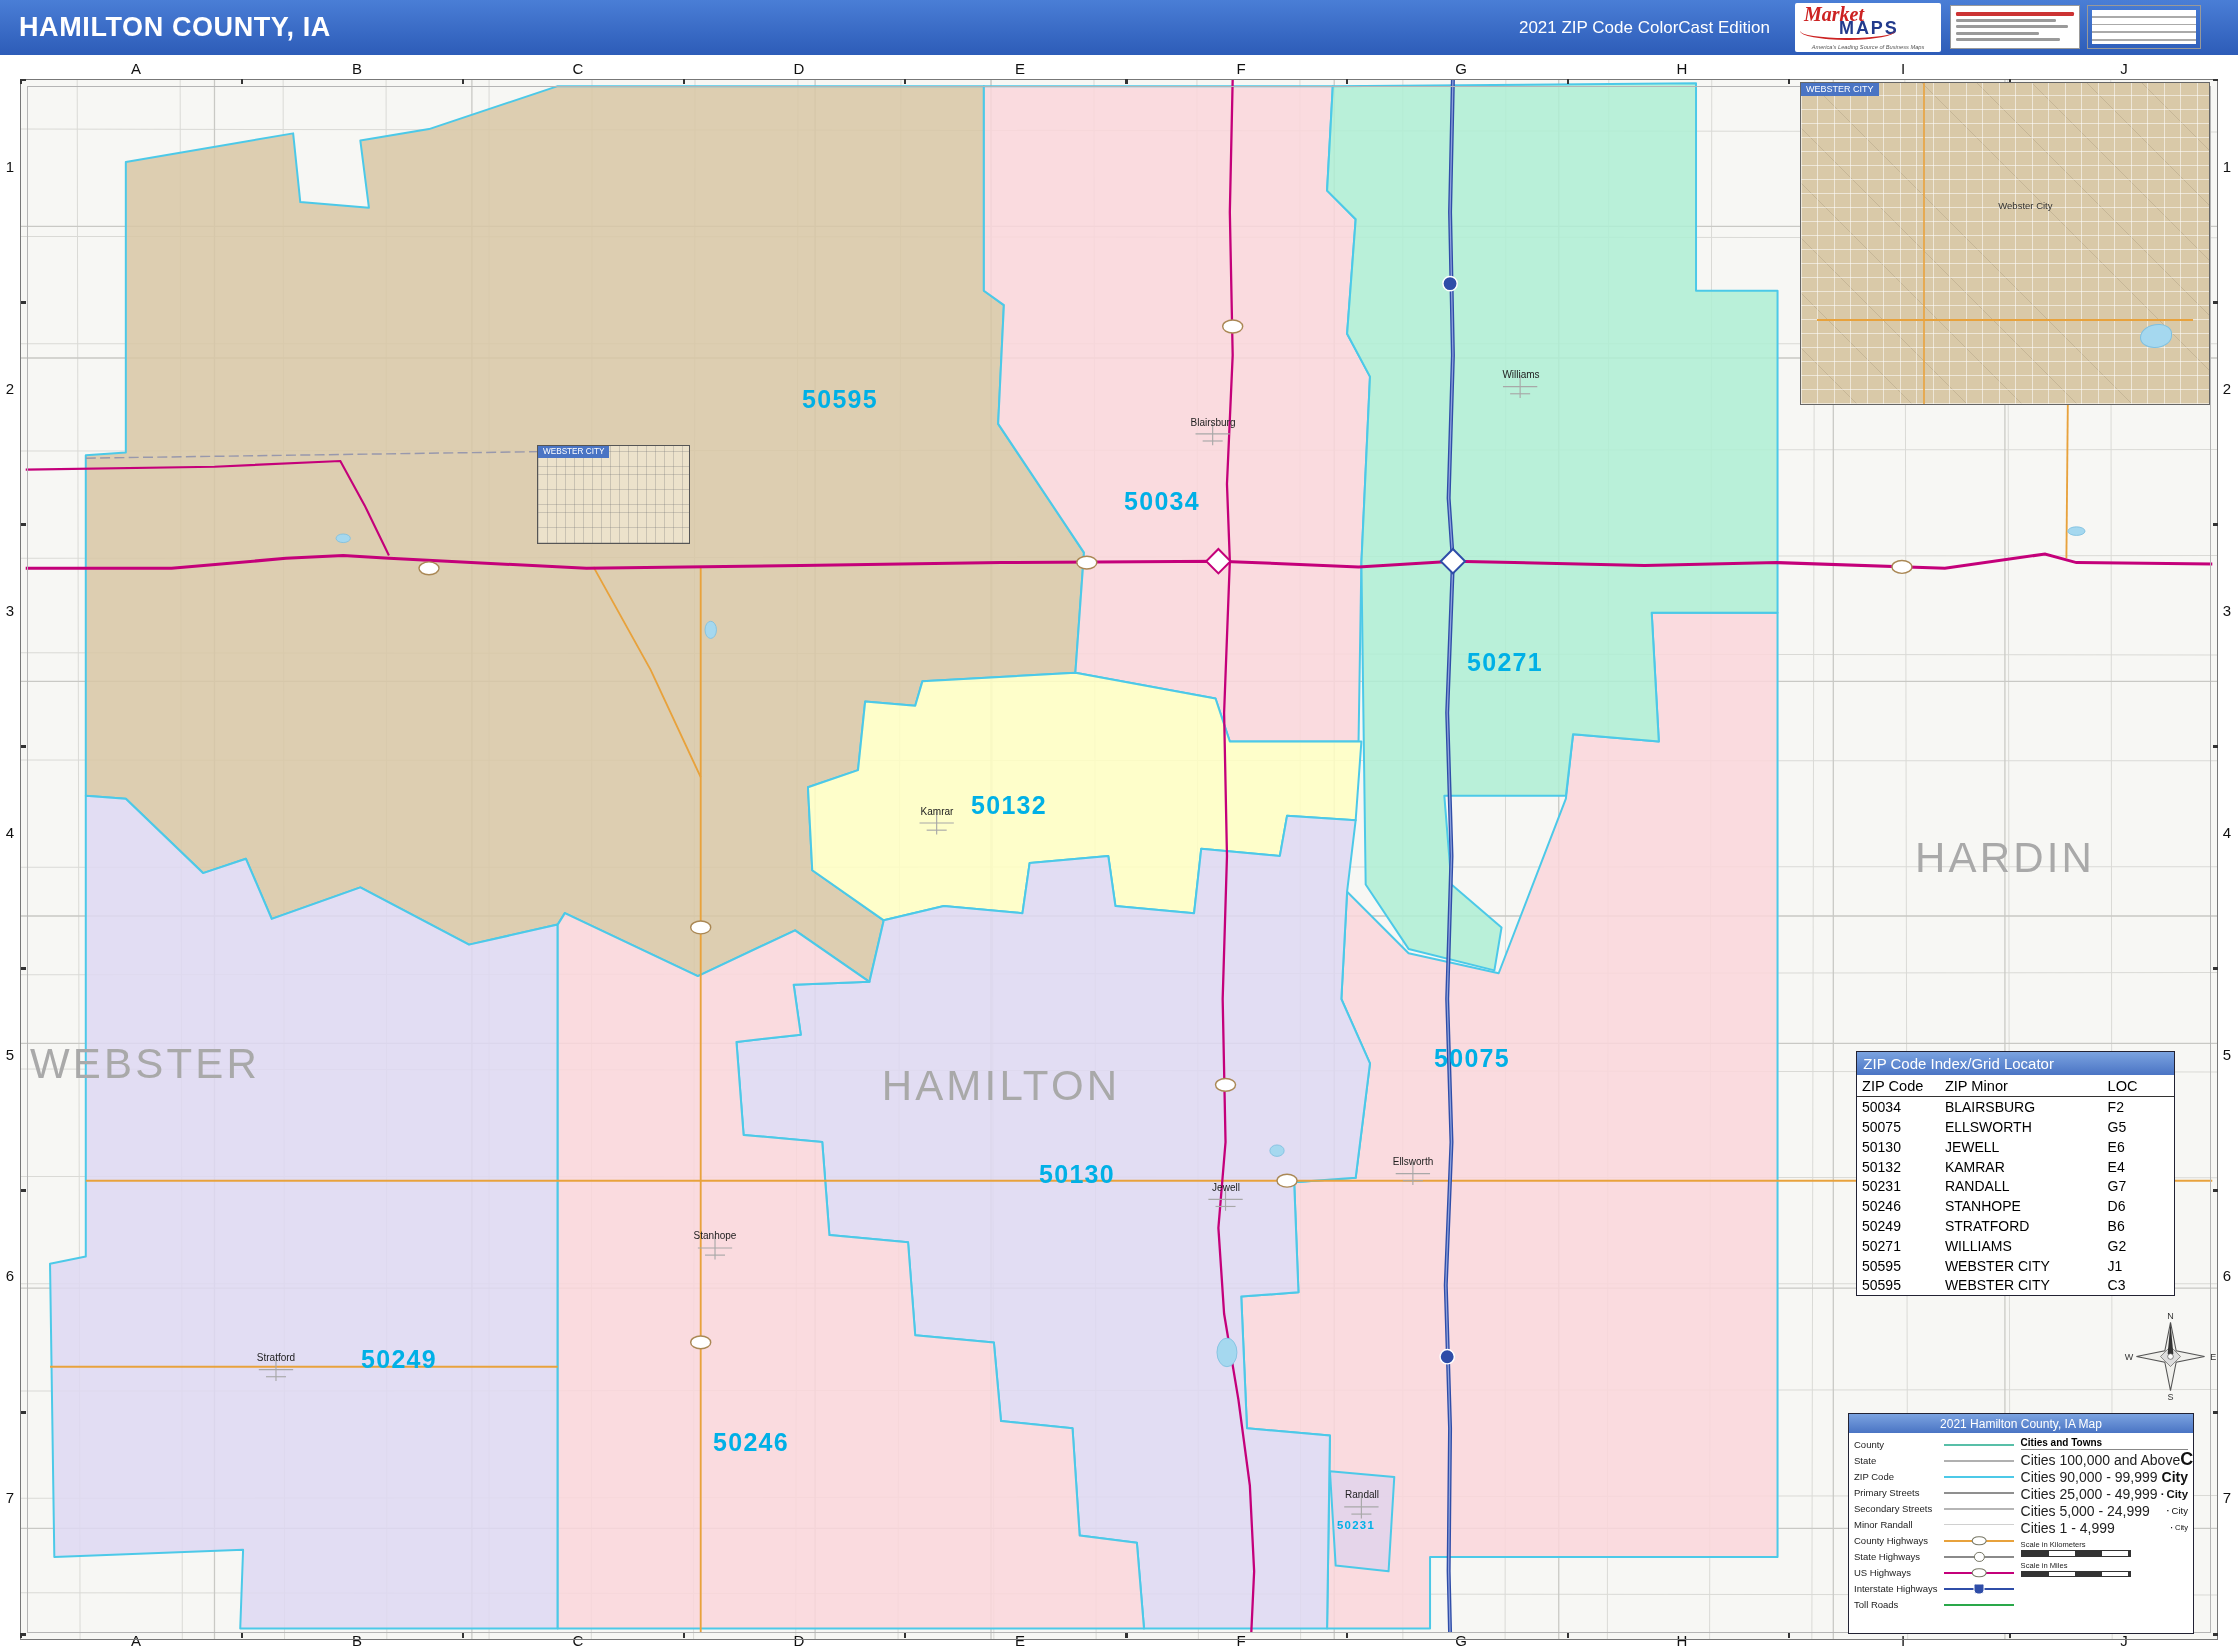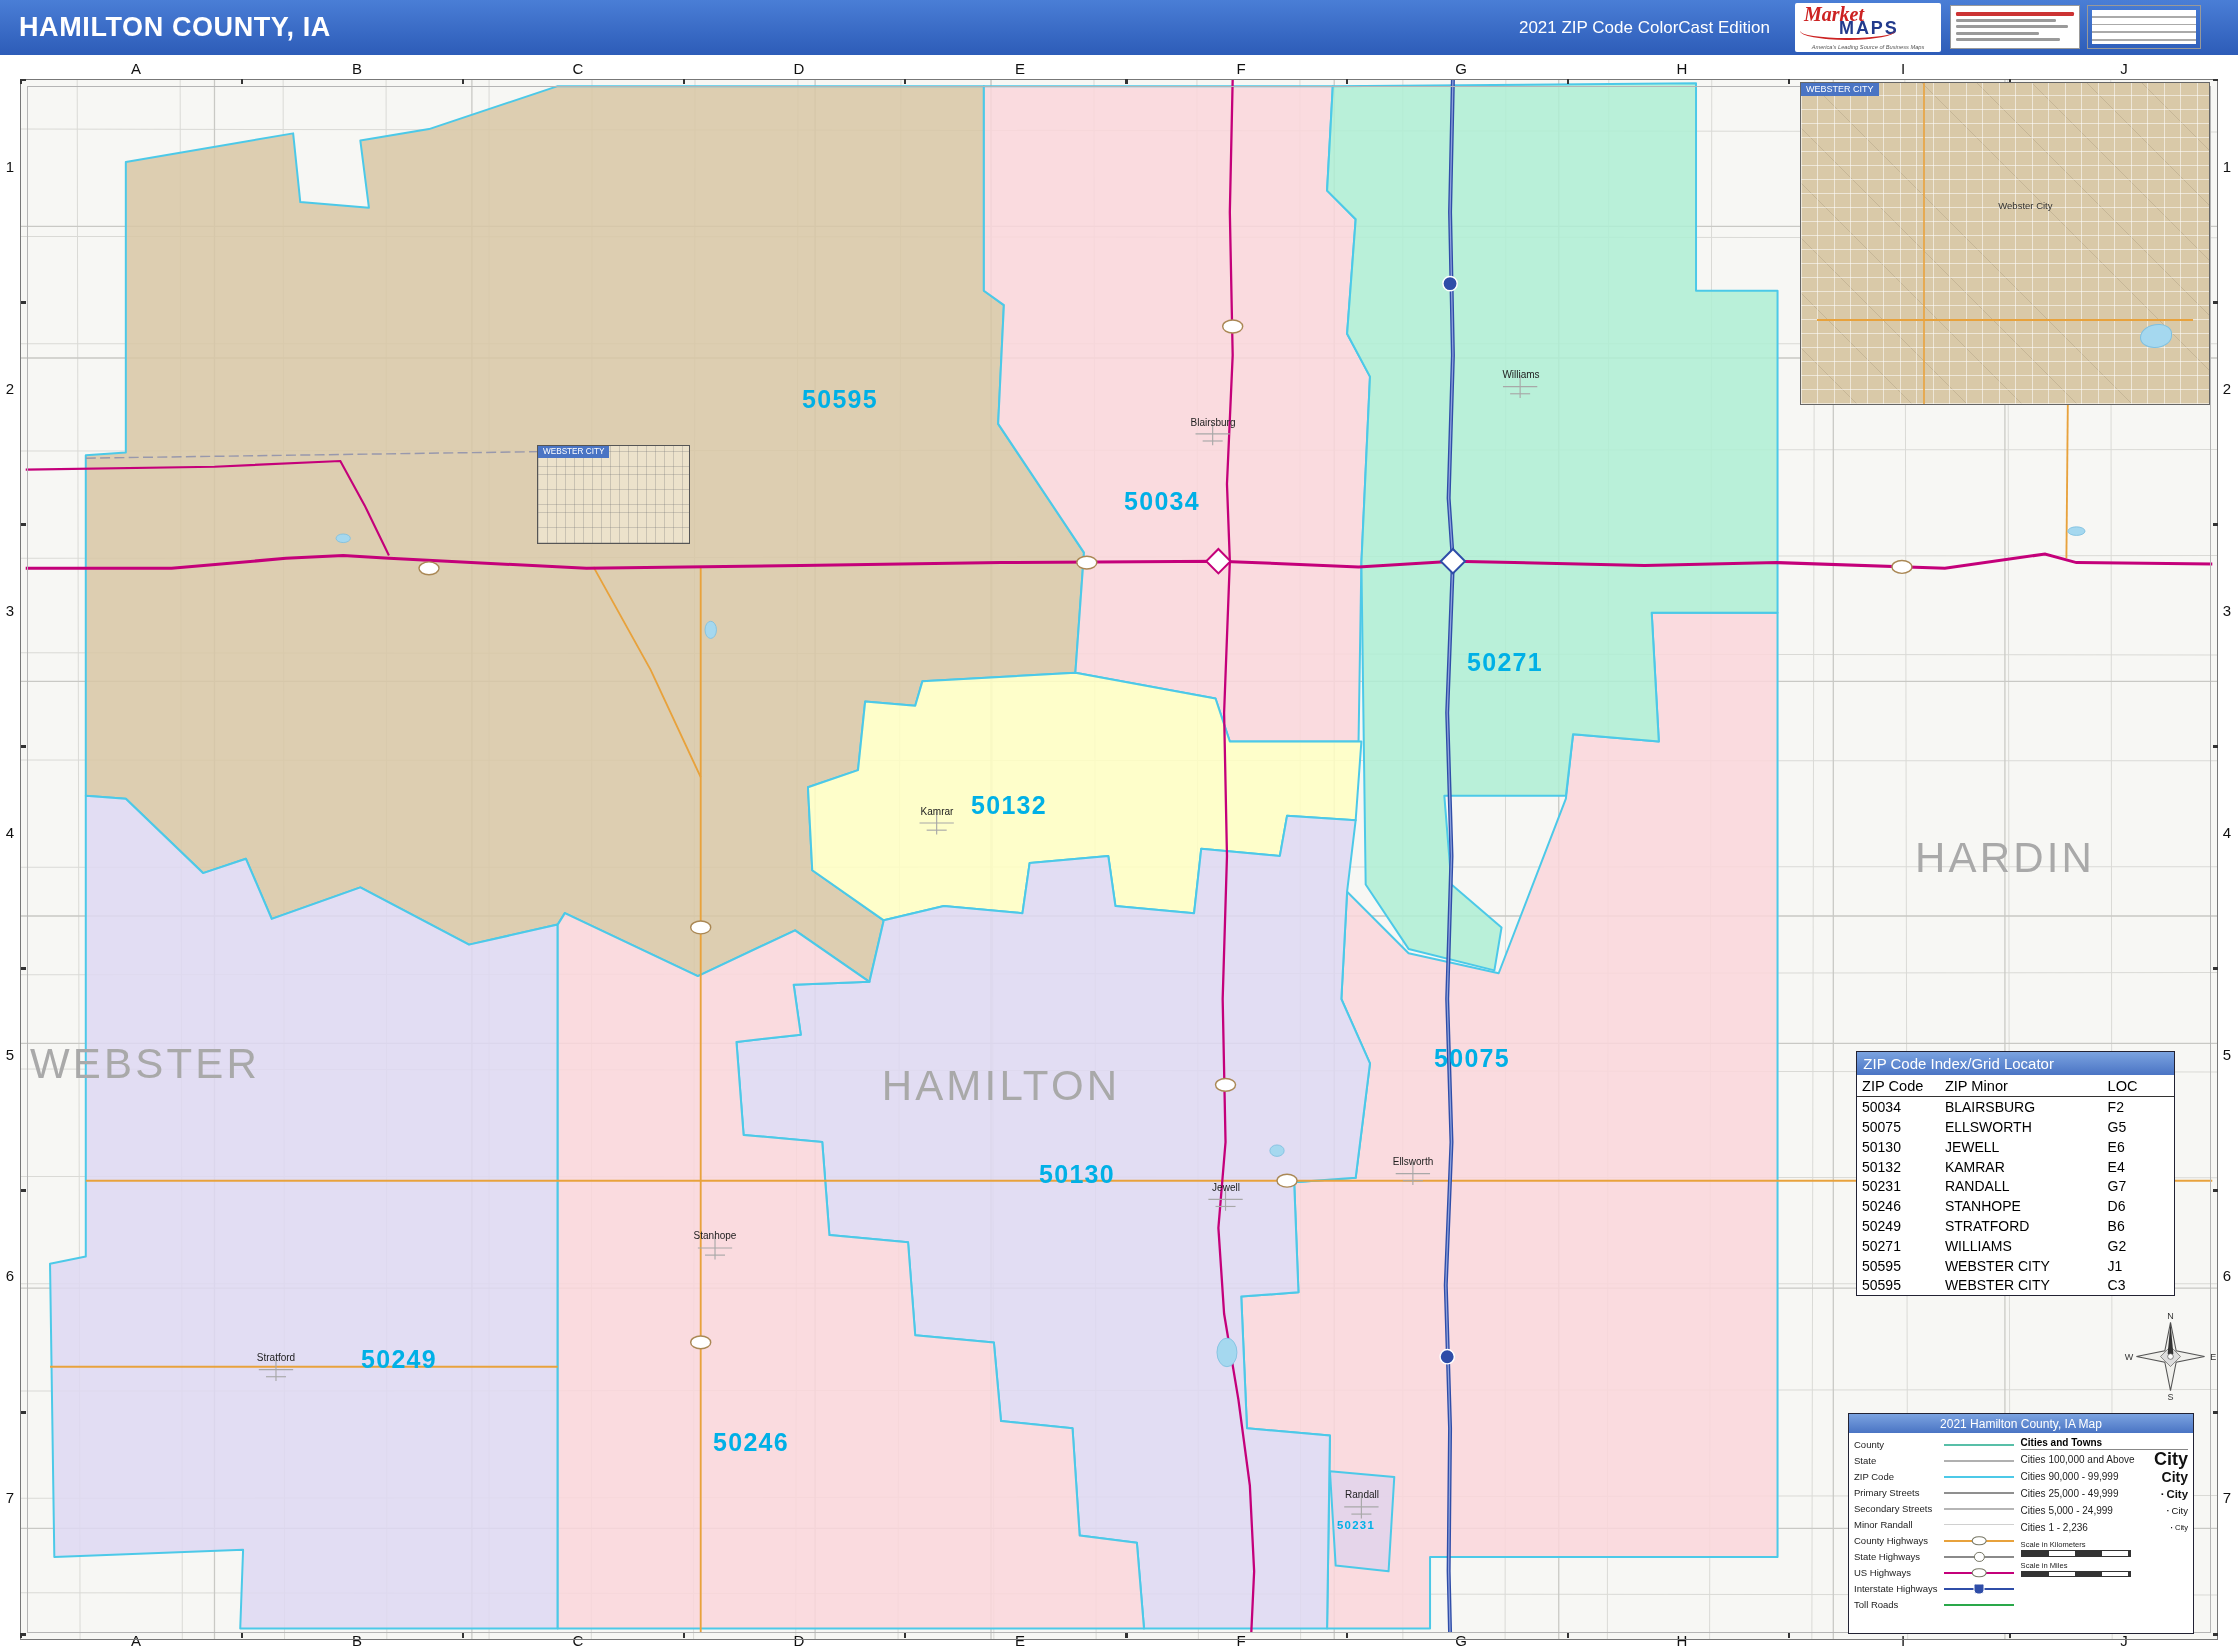--- a/index.html
+++ b/index.html
@@ -79,21 +79,21 @@
   .lg-row{display:flex;align-items:center;height:16px}
   .lg-label{flex:1;font-size:9.5px;color:#222;white-space:nowrap}
   .lg-sample{position:relative;width:70px;height:10px;display:flex;align-items:center}
   .lg-line{display:block;width:100%}
   .lg-marker{position:absolute;left:50%;top:50%;transform:translate(-50%,-50%);background:#fff;border:0.6px solid #776}
   .lg-oval{width:12.7px;height:7.6px;border-radius:50%}
   .lg-circle{width:8.2px;height:8.2px;border-radius:50%}
   .lg-shield{width:9px;height:9px;border-radius:1.9px 1.9px 4.4px 4.4px;border:0.6px solid #fff}
   .lg-cities-header{font-size:10px;font-weight:700;border-bottom:0.6px solid #888;margin-bottom:1.3px;padding-bottom:1.3px}
   .lgc-row{display:flex;align-items:center;justify-content:space-between;height:17px}
-  .lgc-label{font-size:10px;color:#222;white-space:nowrap}
+  .lgc-label{font-size:14px;color:#222;white-space:nowrap}
   .lgc-sample{white-space:nowrap;color:#111}
   .city-dot{font-weight:700;margin-right:1.9px}
   .lg-scale{margin-top:3.8px}
   .lg-scale-label{font-size:7.6px;color:#222;margin-bottom:1.3px}
   .lg-scale-bar{width:108px;height:4.4px;border:0.6px solid #333;
       background:repeating-linear-gradient(90deg,#333 0 27px,#fff 27px 53px)}
 
   
   .compass{position:absolute;left:2126px;top:1312px;width:89px;height:89px;z-index:6}
   .compass svg{position:absolute;left:9px;top:9px;width:71px;height:71px}
@@ -496,21 +496,21 @@
           </div>
           <div class="lgc-row">
             <span class="lgc-label">Cities 25,000 - 49,999</span>
             <span class="lgc-sample" style="font-size: 11.4px; font-weight: 700;"><span class="city-dot">·</span>City</span>
           </div>
           <div class="lgc-row">
             <span class="lgc-label">Cities 5,000 - 24,999</span>
             <span class="lgc-sample" style="font-size: 9.5px; font-weight: 400;"><span class="city-dot">·</span>City</span>
           </div>
           <div class="lgc-row">
-            <span class="lgc-label">Cities 1 - 2,236</span>
+            <span class="lgc-label">Cities 1 - 4,999</span>
             <span class="lgc-sample" style="font-size: 7.6px; font-weight: 400;"><span class="city-dot">·</span>City</span>
           </div>
         </div>
       <div id="legend-scales">
           <div class="lg-scale">
             <div class="lg-scale-label">Scale in Kilometers</div>
             <div class="lg-scale-bar"></div>
           </div>
           <div class="lg-scale">
             <div class="lg-scale-label">Scale in Miles</div>

